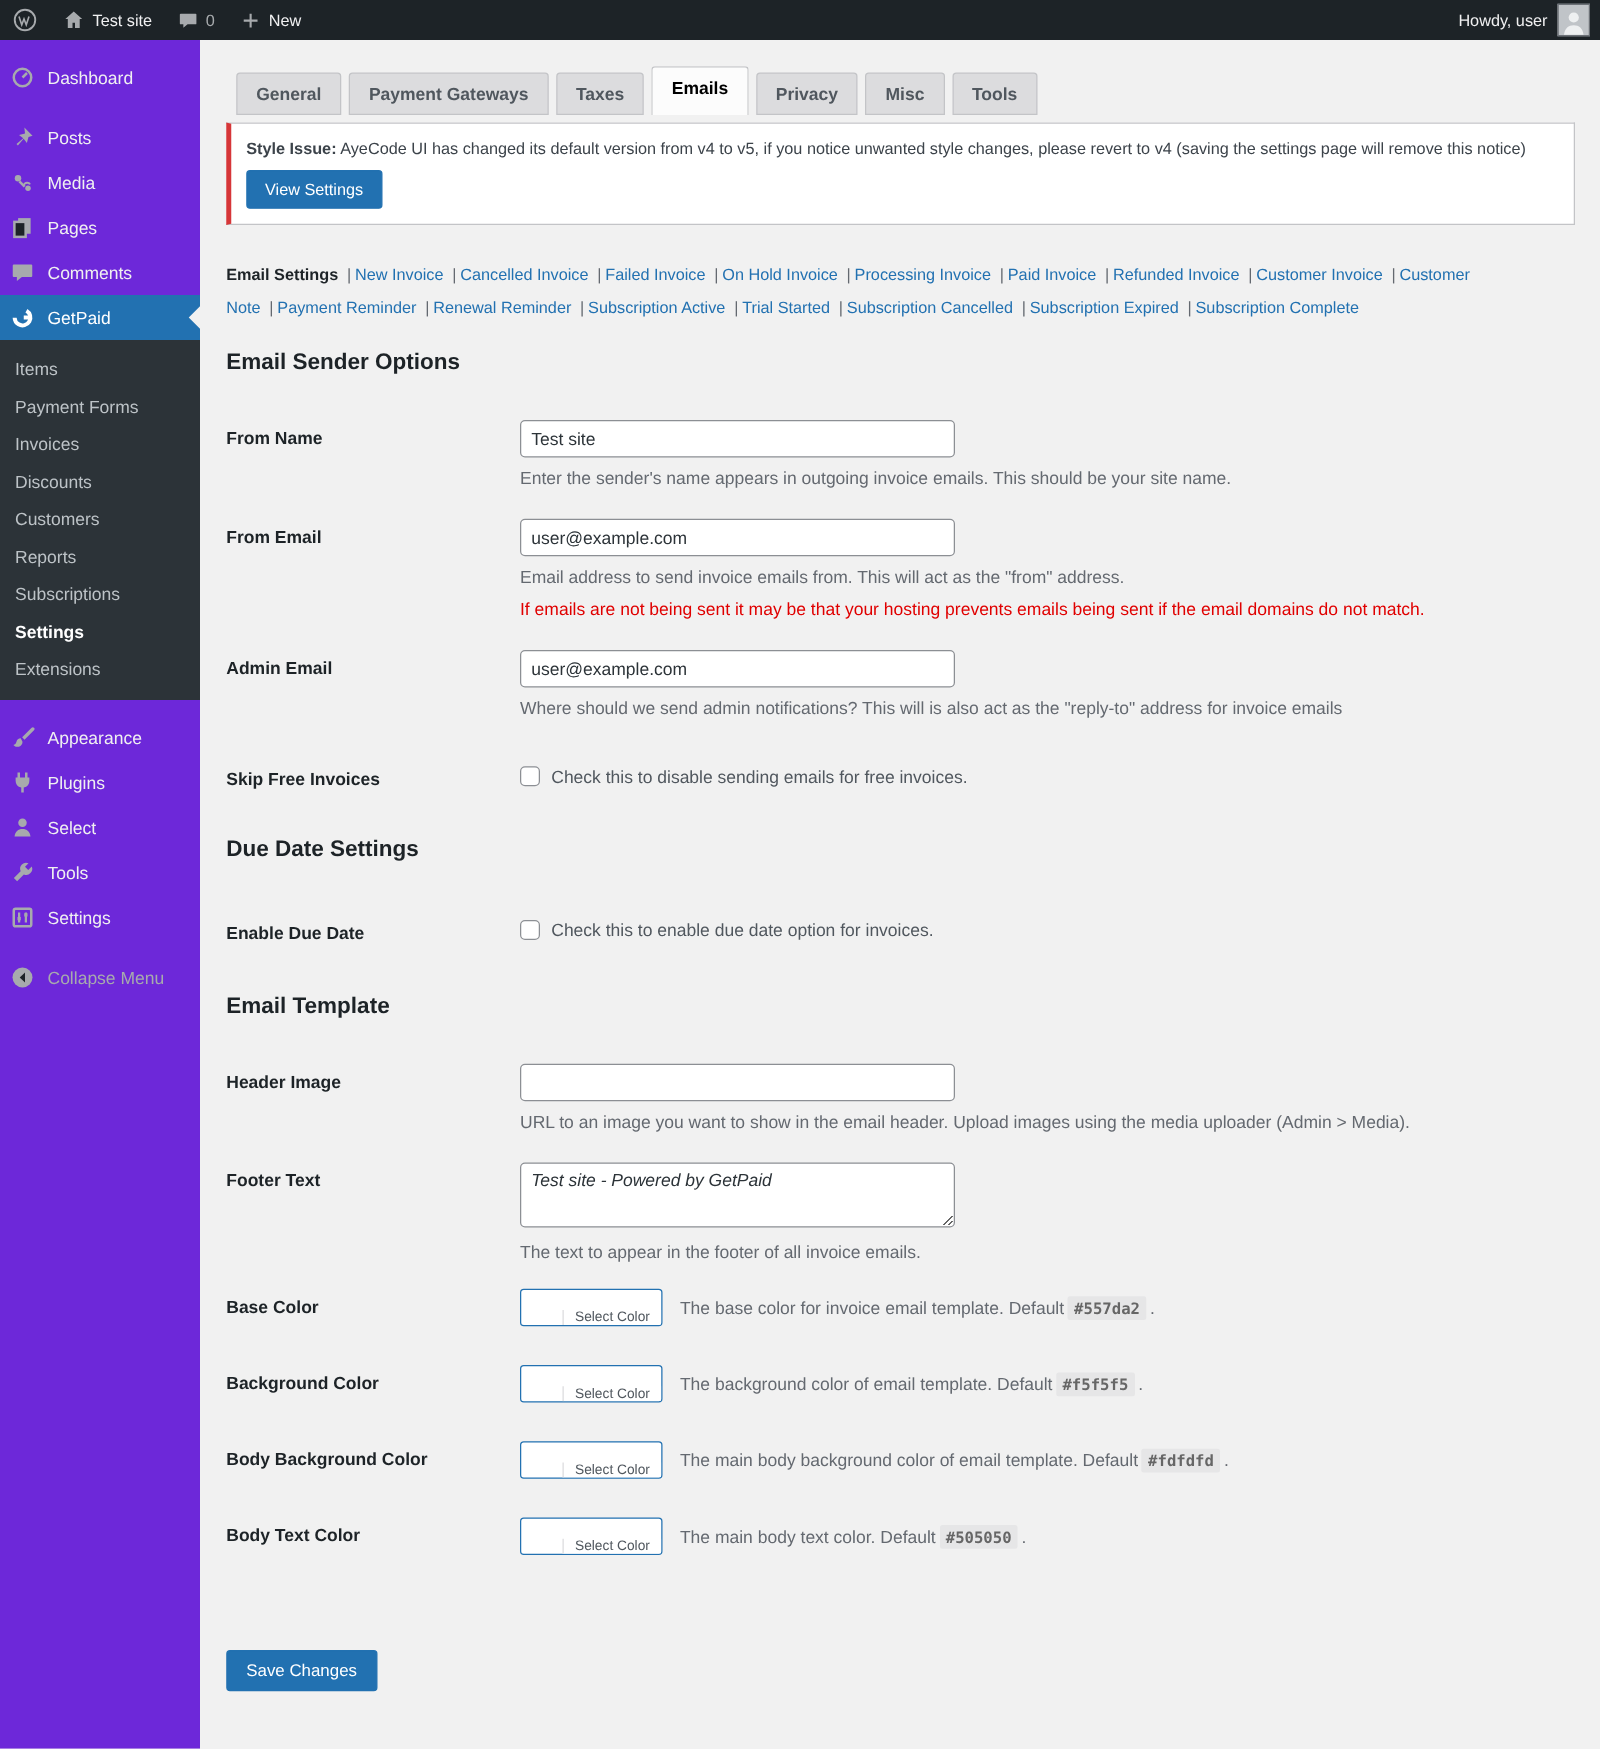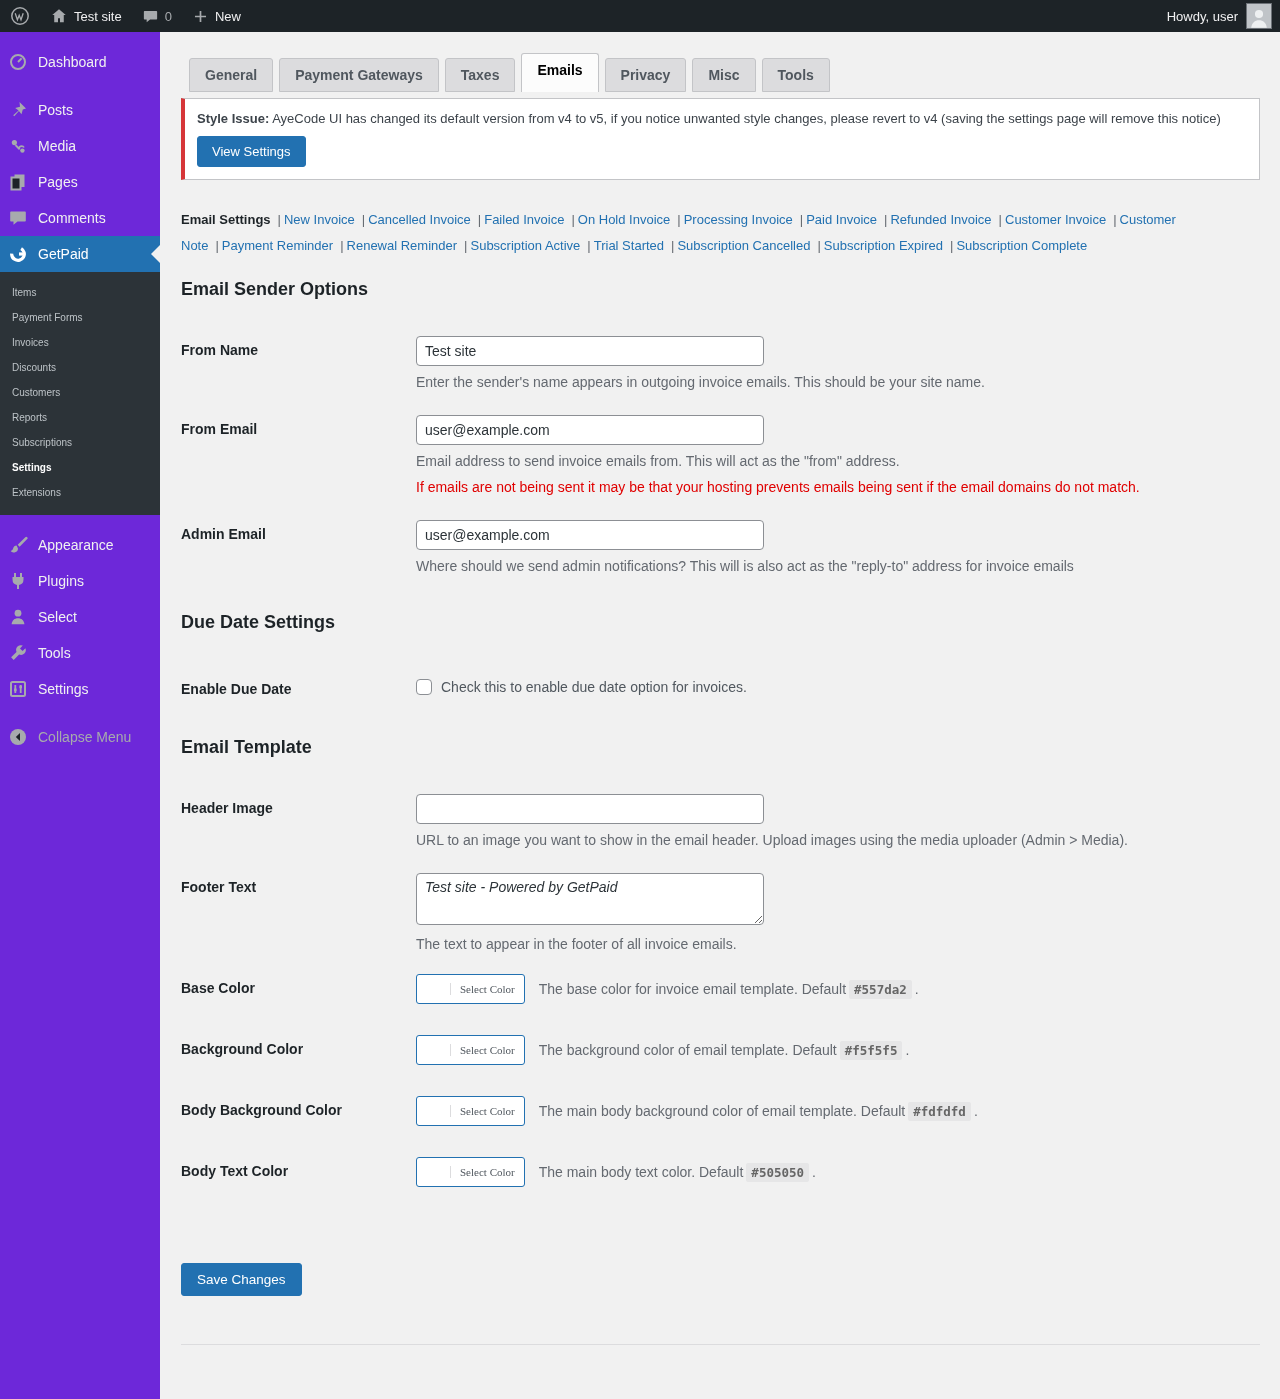--- a/index.html
+++ b/index.html
@@ -39,21 +39,21 @@
   .menu-item.active { background:#2271b1; position:relative; }
   .menu-item.active .mi-icon { color:#fff; }
   .menu-item.active .mi-label { color:#fff; }
   .menu-item.active .active-arrow {
     position:absolute; right:0; top:50%; margin-top:-9px;
     width:0; height:0;
     border-top:9px solid transparent; border-bottom:9px solid transparent;
     border-right:9px solid #f1f1f1;
   }
   .submenu { background:#2c3338; padding:8px 0 10px; }
-  .submenu-item { padding:7px 12px; color:#bdc3c7; font-size:10px; cursor:pointer; }
+  .submenu-item { padding:7px 12px; color:#bdc3c7; font-size:14px; cursor:pointer; }
   .submenu-item.current { color:#fff; font-weight:bold; }
   .menu-item.dim .mi-label { color:#a7aaad; }
 
   
   .main { margin-left:160px; padding:0 20px 0 21px; }
 
   .tabs { margin-top:21px; padding-left:8px; display:flex; align-items:flex-end; }
   .tab {
     background:#dcdcde; border:1px solid #c3c4c7; border-left-width:1px;
     margin-right:6px; padding:9px 15px; font-size:14px; font-weight:bold;
@@ -103,23 +103,23 @@
     border:1px solid #8c8f94; border-radius:4px; background:#fff; cursor:pointer;
   }
   .check-label { font-size:14px; color:#50575e; }
   .row-admin { margin-bottom:35px; }
   .row-header-img { margin-bottom:25px; }
   .row-footer-text { margin-bottom:22px; }
 
   .color-row { margin-bottom:31px; }
   .color-field { display:flex; align-items:center; }
   .color-btn {
-    display:inline-flex; align-items:center; height:30px;
+    display:inline-flex; align-items:flex-end; height:30px;
     border:1px solid #2271b1; border-radius:3px; background:#fff;
-    overflow:hidden; cursor:pointer; padding:0;font-family:Liberation Serif, serif;
+    overflow:hidden; cursor:pointer; padding:0;
   }
   .color-swatch { width:30px; margin-right:3px; }
   .color-btn-label { display:flex; align-items:center; padding:0 9px; border-left:1px solid #dcdcde; font-size:11px; color:#50575e; background:#fff; }
   .color-desc { margin-left:14px; font-size:14px; color:#646970; }
   .code {
     font-family:"DejaVu Sans Mono", monospace; font-size:12.5px; color:#666;
     background:#e6e6e7; padding:2px 5px; border-radius:2px; margin:0 3px;font-weight:bold;
   }
 
   .save-btn-wrap { margin-top:76px; }
@@ -346,20 +346,29 @@
   </div>
 
   <div class="frow row-admin">
     <div class="flabel">Admin Email</div>
     <div class="ffield">
       <input type="text" class="txt" value="user@example.com" style="">
       <div class="help">Where should we send admin notifications? This will is also act as the "reply-to" address for invoice emails</div>
     </div>
   </div>
 
+  <div class="frow check-row">
+    <div class="flabel">Skip Free Invoices</div>
+    <div class="ffield">
+      <div class="check-wrap">
+        <input type="checkbox" class="cbx" style="">
+        <span class="check-label">Check this to disable sending emails for free invoices.</span>
+      </div>
+    </div>
+  </div>
 
   <h2 class="section-heading due-heading">Due Date Settings</h2>
 
   <div class="frow check-row">
     <div class="flabel">Enable Due Date</div>
     <div class="ffield">
       <div class="check-wrap">
         <input type="checkbox" class="cbx" style="">
         <span class="check-label">Check this to enable due date option for invoices.</span>
       </div>

